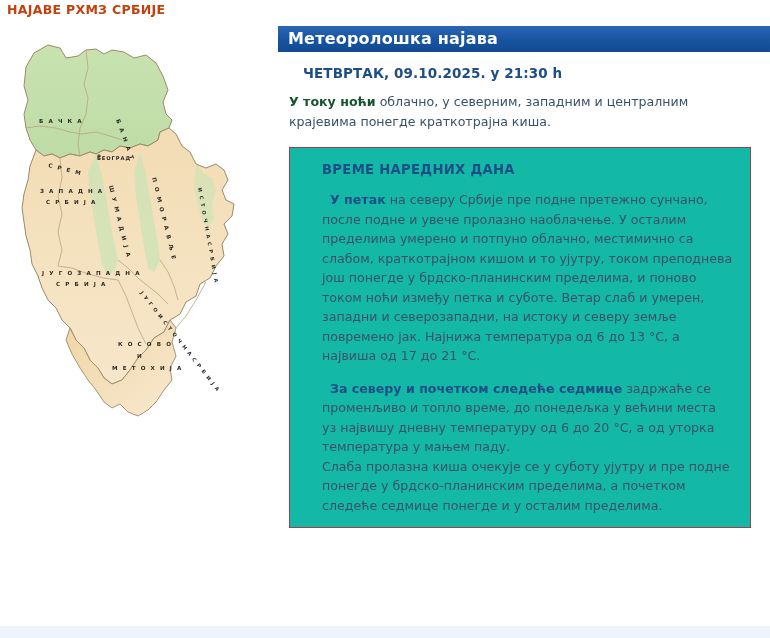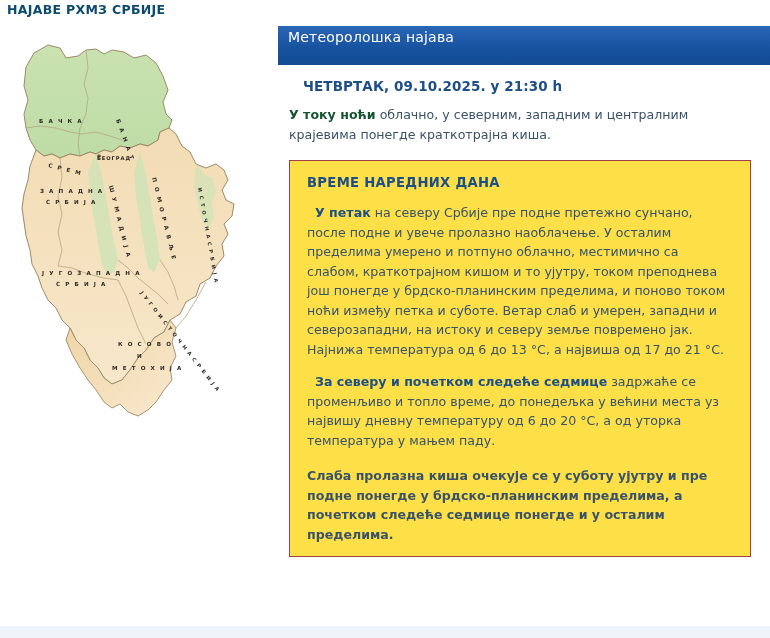--- a/index.html
+++ b/index.html
@@ -18,21 +18,21 @@
   }
 
   
   .page-title {
     position: absolute;
     left: 7px;
     top: 2px;
     font-size: 12.5px;
     font-weight: bold;
     letter-spacing: 0.3px;
-    color: #0c4a6e;
+    color: #c2410c;
   }
 
   
   .map-panel {
     position: absolute;
     left: 0;
     top: 28px;
     width: 278px;
     height: 430px;
   }
@@ -60,23 +60,23 @@
     position: absolute;
     left: 278px;
     top: 26px;
     width: 492px;
   }
 
   .section-bar {
     background: #1a57a8;
     background: linear-gradient(to bottom, #2a66b6 0%, #17539f 55%, #134b94 100%);
     color: #ffffff;
-    font-size: 14px;
-    font-weight: normal;
-    padding: 3px 0 20px 10px;
+    font-size: 16px;
+    font-weight: bold;
+    padding: 3px 0 4px 10px;
     width: 482px;
     letter-spacing: 0.2px;
   }
 
   .dateline {
     margin: 13px 0 0 25px;
     font-size: 13.5px;
     font-weight: bold;
     color: #1d4e86;
     letter-spacing: 0.1px;
@@ -88,39 +88,39 @@
     font-size: 12.6px;
     line-height: 19.5px;
     color: #3a5269;
   }
   .intro b { color: #14532d; }
 
   .outlook-box {
     margin: 16px 0 0 11px;
     width: 462px;
     border: 1.3px solid #a33f46;
-    background: #fde047;
-    padding: 14px 0 12px 1px;
+    background: #14b8a6;
+    padding: 14px 0 12px 16px;
     box-sizing: border-box;
   }
   .outlook-heading {
     margin: 0 0 0 16px;
     font-size: 13.2px;
     font-weight: bold;
     color: #1d4e86;
     letter-spacing: 0.3px;
   }
   .outlook-p {
     margin: 13px 16px 0 16px;
     font-size: 12.6px;
     line-height: 19.5px;
     color: #3a5269;
   }
   .outlook-p b { color: #1d4e86; margin-left: 8px; }
-  .outlook-p.tight { margin-top: 16px; font-weight: bold; }
+  .outlook-p.tight { margin-top: 0; }
 
   .bottom-strip {
     position: absolute;
     left: 0;
     bottom: 0;
     width: 770px;
     height: 12px;
     background: #eef4fa;
   }
 </style>

